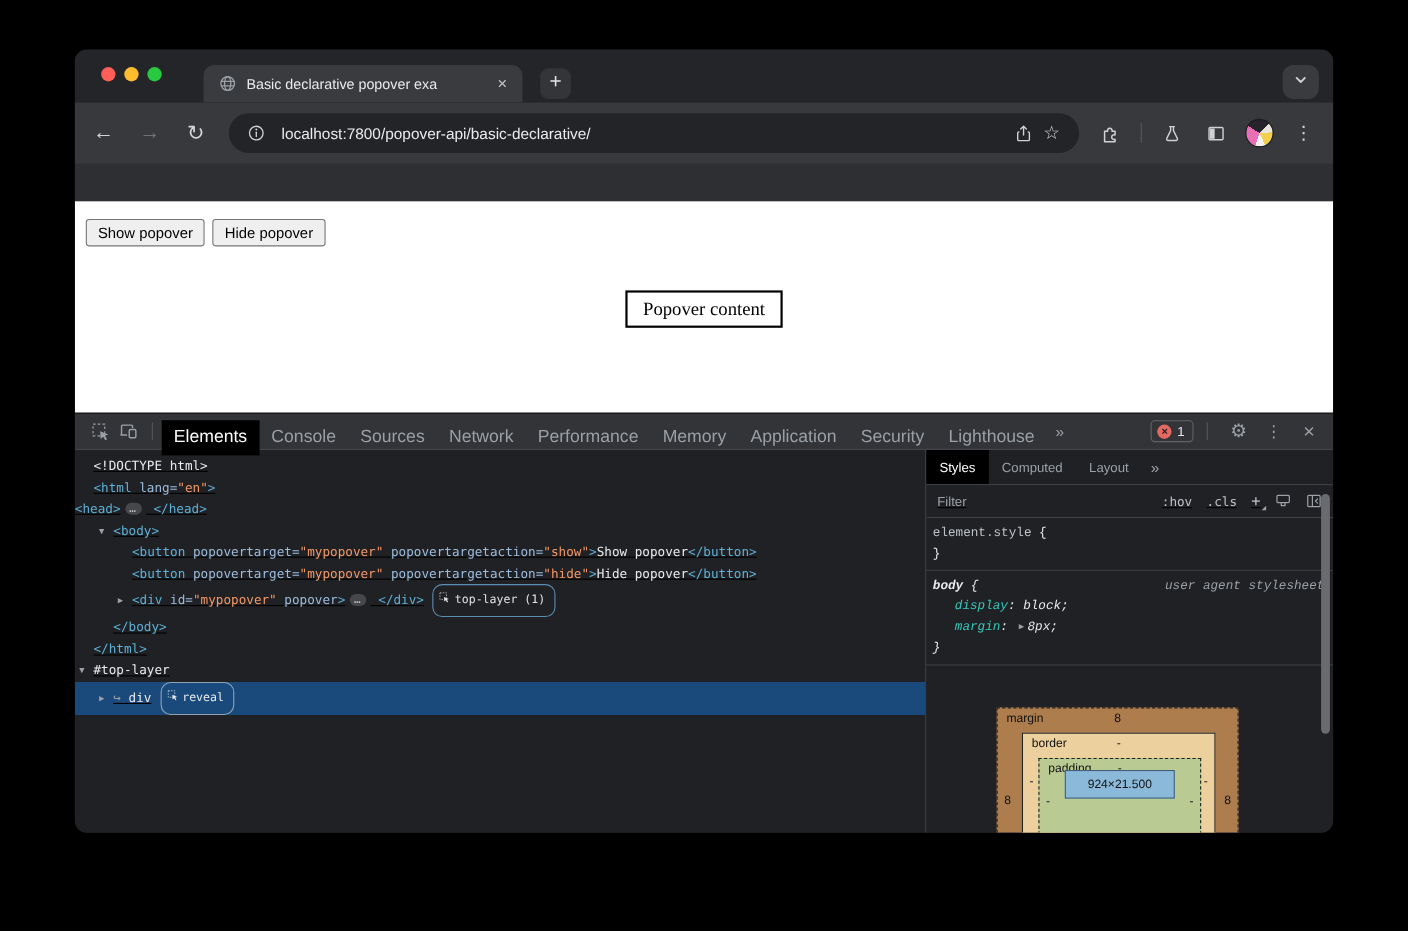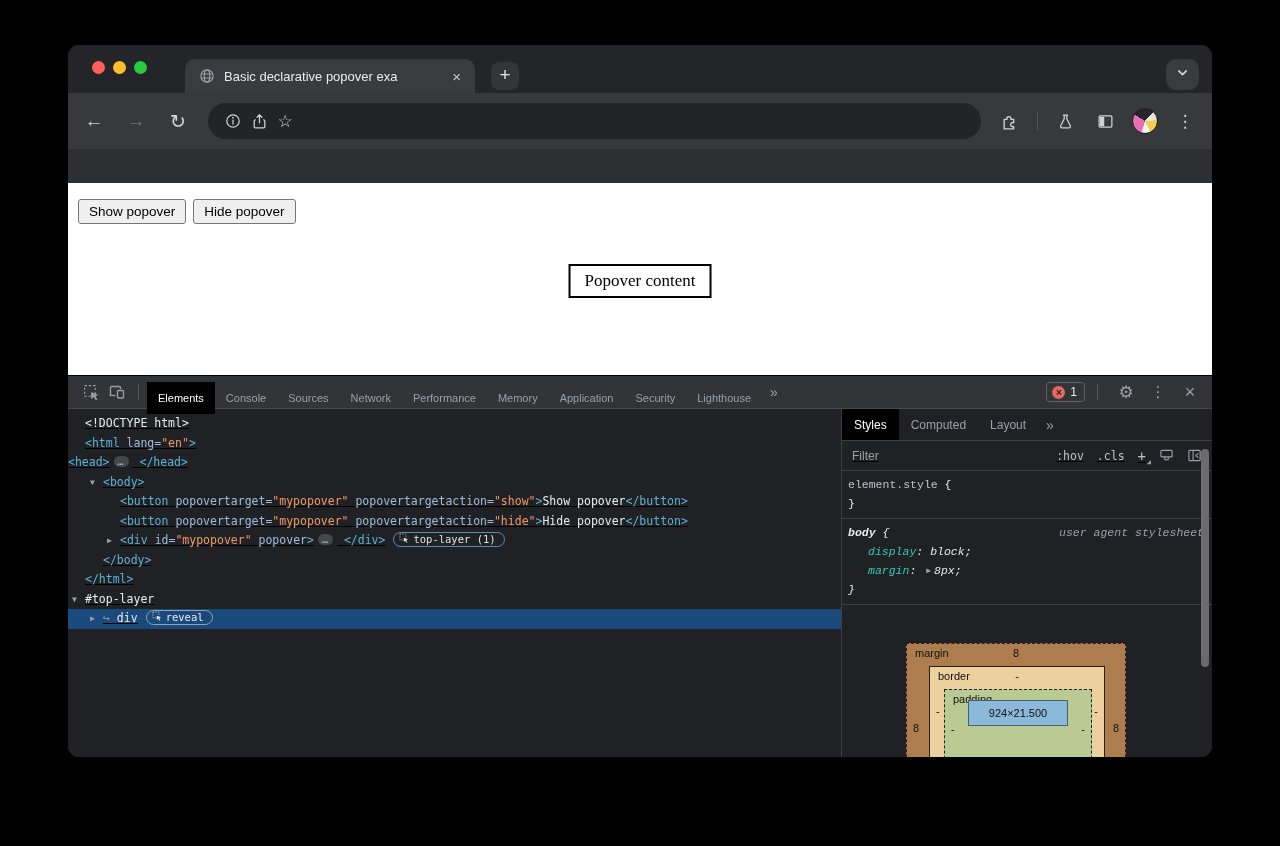--- a/index.html
+++ b/index.html
@@ -49,21 +49,21 @@
   .popover-box { position:absolute; left:50%; top:81px; transform:translateX(-50%);
     border:2px solid #000; padding:5px 14px; font-family:"Liberation Serif","DejaVu Serif",serif;
     font-size:17px; color:#000; white-space:nowrap; background:#fff; }
 
   
   .devtools { flex:1; background:#202124; border-top:1px solid #000; display:flex; flex-direction:column; min-height:0; }
   .dt-toolbar { height:33px; background:#333438; border-bottom:1px solid #494a4d; display:flex; align-items:center; padding:0 0 0 10px; flex:0 0 auto; }
   .dt-ic { width:26px; height:24px; display:flex; align-items:center; justify-content:center; color:#9aa0a6; }
   .dt-sep { width:1px; height:16px; background:#55575b; margin:0 8px; }
   .dt-tabs { display:flex; align-items:center; height:100%; }
-  .dt-tab { font-size:11px; color:#9aa0a6; padding:16px 11px; height:100%; display:flex; align-items:center; white-space:nowrap;margin-top:12px; }
+  .dt-tab { font-size:16px; color:#9aa0a6; padding:16px 11px; height:100%; display:flex; align-items:center; white-space:nowrap;margin-top:12px; }
   .dt-tab.active { background:#000; color:#fff; }
   .dt-more { color:#9aa0a6; font-size:14px; padding:0 8px; }
   .dt-right { margin-left:auto; display:flex; align-items:center; padding-right:10px; }
   .err-badge { display:flex; align-items:center; gap:5px; border:1px solid #606266; border-radius:4px;
     padding:2px 7px 2px 5px; color:#e8eaed; font-size:12px; }
   .err-circle { width:13px; height:13px; border-radius:50%; background:#e46962; color:#202124;
     font-size:10px; line-height:13px; text-align:center; font-weight:bold; }
   .dt-btn { width:24px; height:24px; display:flex; align-items:center; justify-content:center;
     color:#9aa0a6; font-size:15px; margin-left:8px; }
 
@@ -76,21 +76,21 @@
   .c-plain { color:#e8eaed; }
   .c-tag { color:#5db0d7; }
   .c-attr { color:#9bbbdc; }
   .c-eq { color:#9bbbdc; }
   .c-val { color:#f29766; }
   .c-ret { color:#9aa0a6; }
   .badge { display:inline-flex; align-items:center; vertical-align:1px; }
   .badge-ellipsis { background:#45474b; color:#bdc1c6; border-radius:7px; padding:0 4px;
     font-size:10px; line-height:11px; margin:0 4px; letter-spacing:1px; }
   .badge-pill { border-radius:9px; padding:0 8px 0 5px; margin-left:8px; font-size:10.5px;
-    height:15px; gap:4px; }
+    height:30px; gap:4px; }
   .badge-toplayer { border:1px solid #5b8db3; color:#dfe3e7; }
   .badge-reveal { border:1px solid #8fa3b5; color:#e6eaee; }
   .crumbs { height:26px; border-top:1px solid #3d3f43; display:flex; align-items:center; flex:0 0 auto; background:#202124; }
   .crumb { font-size:12.5px; padding:4px 9px; }
   .crumb.first { background:#35363a; color:#bdd3e7; }
   .crumb.current { color:#70aef1; }
 
   
   .dt-rightpane { width:371px; border-left:1px solid #3d3f43; display:flex; flex-direction:column; position:relative; overflow:hidden; }
   .sp-tabs { height:32px; border-bottom:1px solid #3d3f43; display:flex; align-items:center; flex:0 0 auto; }
@@ -167,20 +167,21 @@
       <span class="nav-ic disabled">→</span>
       <span class="nav-ic">↻</span>
       <div class="urlbar">
         <span class="pill-ic">
           <svg width="16" height="16" viewBox="0 0 16 16" fill="none" stroke="currentColor" stroke-width="1.2">
             <circle cx="8" cy="8" r="6.2"></circle>
               <path d="M8 7.2v4" stroke-linecap="round"></path>
               <circle cx="8" cy="4.8" r="0.9" fill="currentColor" stroke="none"></circle>
           </svg>
         </span>
+        <span class="url-text">localhost:7800/popover-api/basic-declarative/</span>
         <span class="pill-ic">
           <svg width="17" height="17" viewBox="0 0 16 16" fill="none" stroke="currentColor" stroke-width="1.2">
             <path d="M4.5 6.5h-0.5a1 1 0 0 0-1 1V13a1 1 0 0 0 1 1h8a1 1 0 0 0 1-1V7.5a1 1 0 0 0-1-1h-0.5"></path>
             <path d="M8 1.8v7.4 M5.6 4.1 8 1.7l2.4 2.4" stroke-linecap="round" stroke-linejoin="round"></path>
           </svg>
         </span>
         <span class="pill-ic" style="font-size:17px">☆</span>
       </div>
       <span class="right-ic" style="margin-left:0">
         <svg width="19" height="19" viewBox="0 0 18 18" fill="none" stroke="currentColor" stroke-width="1.3" stroke-linejoin="round">

